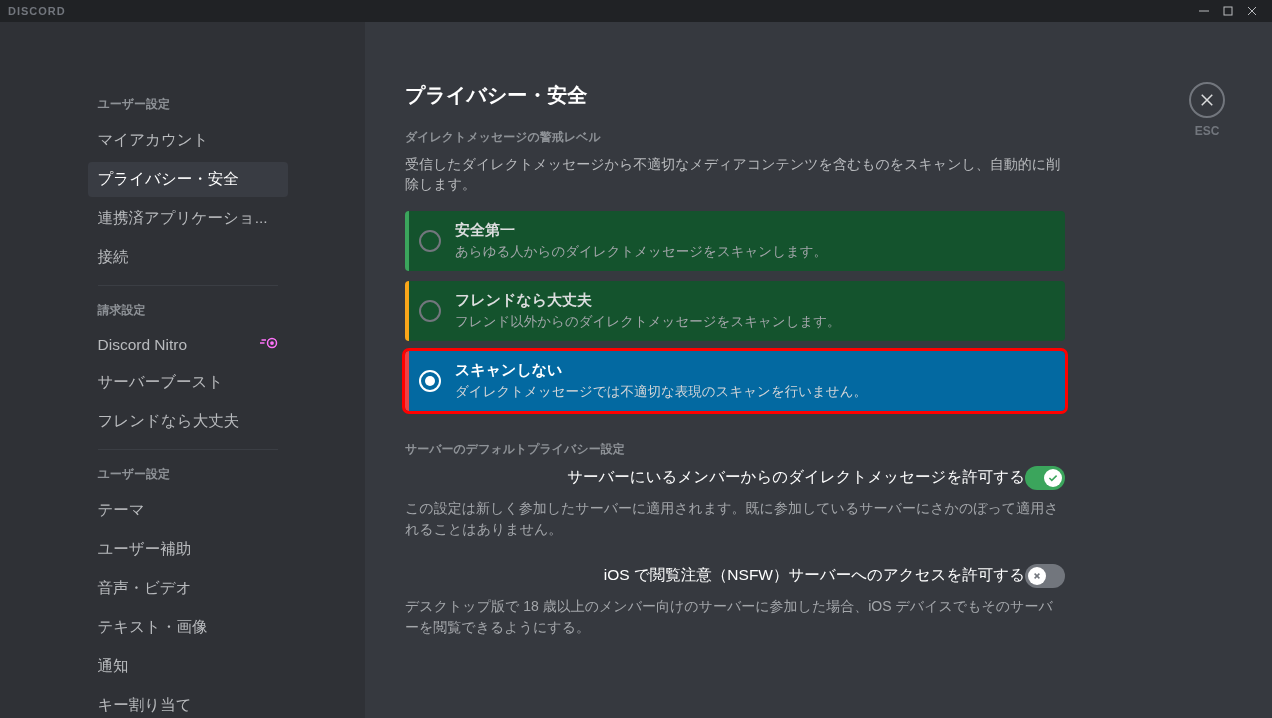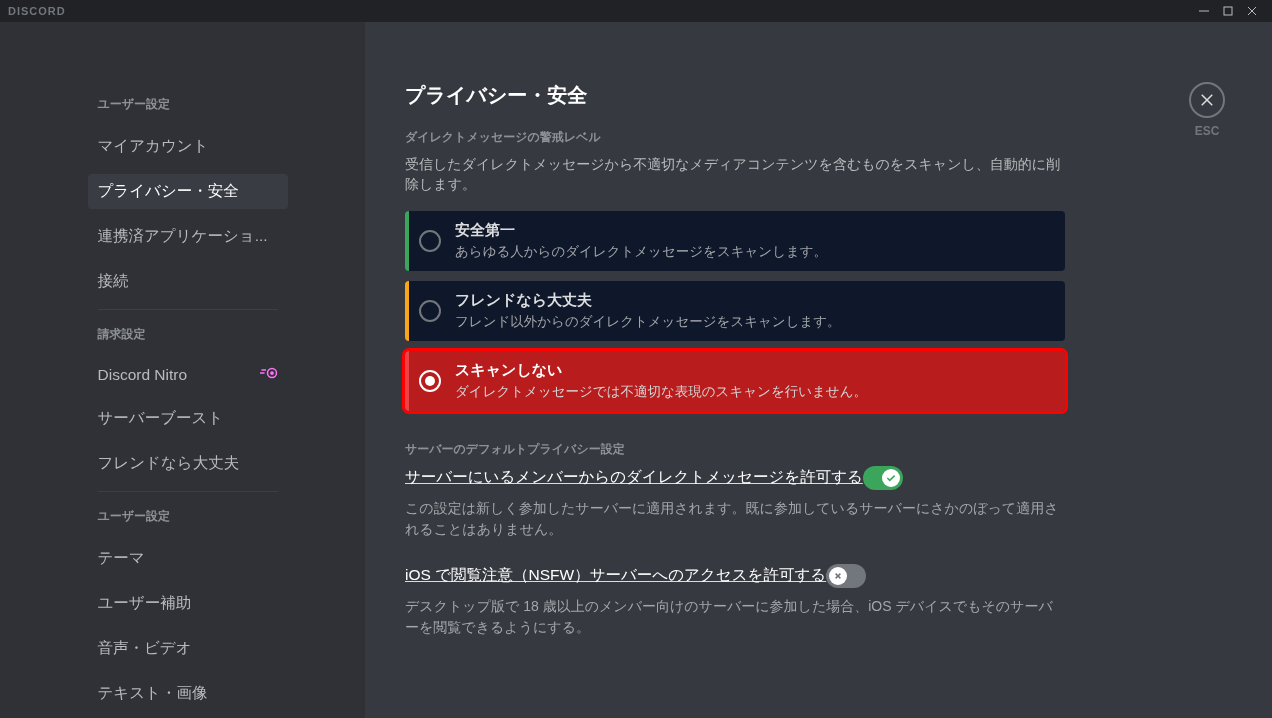--- a/index.html
+++ b/index.html
@@ -60,21 +60,21 @@
     font-weight: 700;
     color: #8e9297;
     padding: 6px 10px;
     margin-top: 8px;
   }
   .side-item {
     font-size: 15.5px;
     color: #b9bbbe;
     padding: 7px 10px;
     border-radius: 4px;
-    margin: 10px 0;
+    margin: 4px 0;
     cursor: pointer;
     display: flex;
     align-items: center;
     white-space: nowrap;
     overflow: hidden;
     text-overflow: ellipsis;
   }
   .side-item.selected { background: #393c43; color: #ffffff; }
   .side-sep {
     height: 1px;
@@ -114,31 +114,31 @@
     color: #b9bbbe;
     line-height: 1.45;
     margin-bottom: 16px;
   }
 
   
   .radio-group { margin-bottom: 30px; }
   .radio-option {
     display: flex;
     align-items: center;
-    background: #0f172a;
+    background: #14532d;
     border-radius: 4px;
     padding: 10px 12px 10px 10px;
     margin-bottom: 10px;
     border-left: 4px solid transparent;
     cursor: pointer;
   }
   .radio-option.green   { border-left-color: #3ba55c; }
   .radio-option.orange  { border-left-color: #faa61a; align-items: center; }
   .radio-option.selected {
-    background: #b91c1c;
+    background: #0369a1;
     border-left-color: #ed4245;
     outline: 3px solid #ff0000;
     outline-offset: 0;
   }
   .radio-circle {
     width: 22px;
     height: 22px;
     border-radius: 50%;
     border: 2px solid #72767d;
     display: flex;
@@ -169,23 +169,22 @@
     font-size: 13.5px;
     color: #a3a6aa;
   }
   .radio-option.selected .radio-sub { color: #d4d5d7; }
 
   
   .toggle-section { margin-bottom: 24px; }
   .toggle-row {
     display: flex;
     align-items: center;
-    justify-content: flex-start;
+    justify-content: flex-end;
     margin-bottom: 8px;
-    text-decoration: underline;
   }
   .toggle-title {
     font-size: 15.5px;
     font-weight: 500;
     color: #ffffff;
   }
   .toggle-desc {
     font-size: 14px;
     color: #a3a6aa;
     line-height: 1.5;

